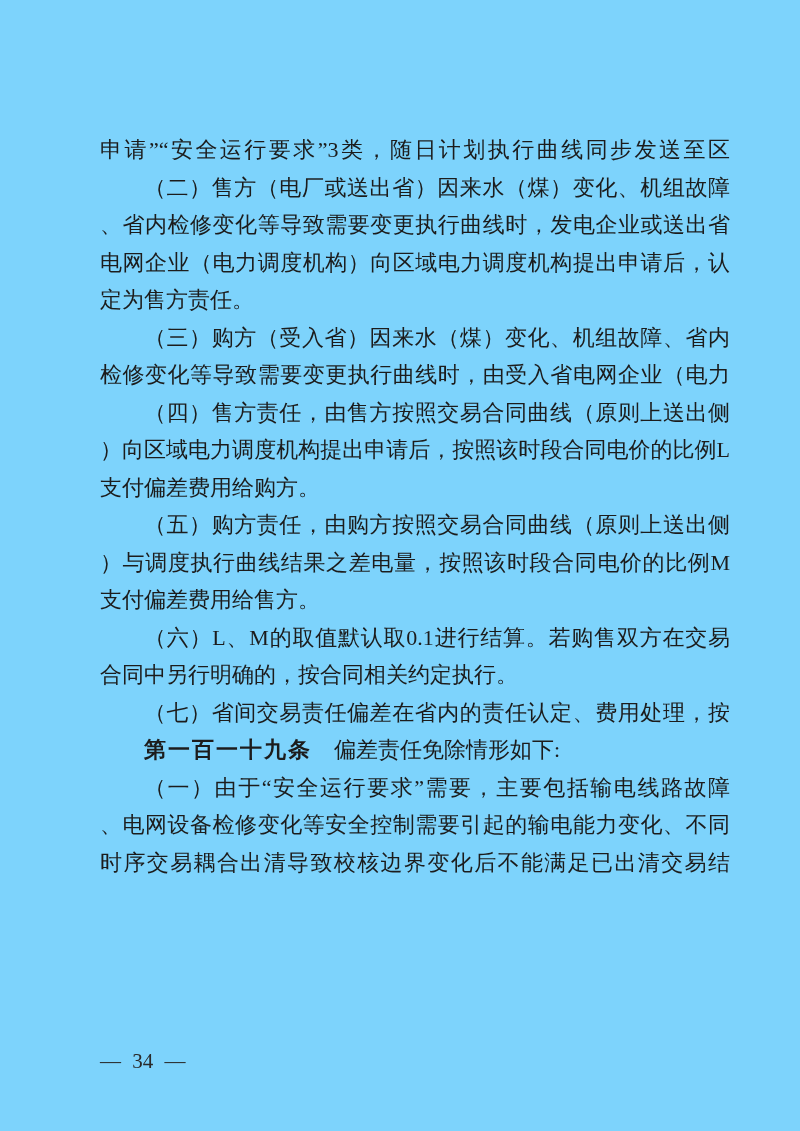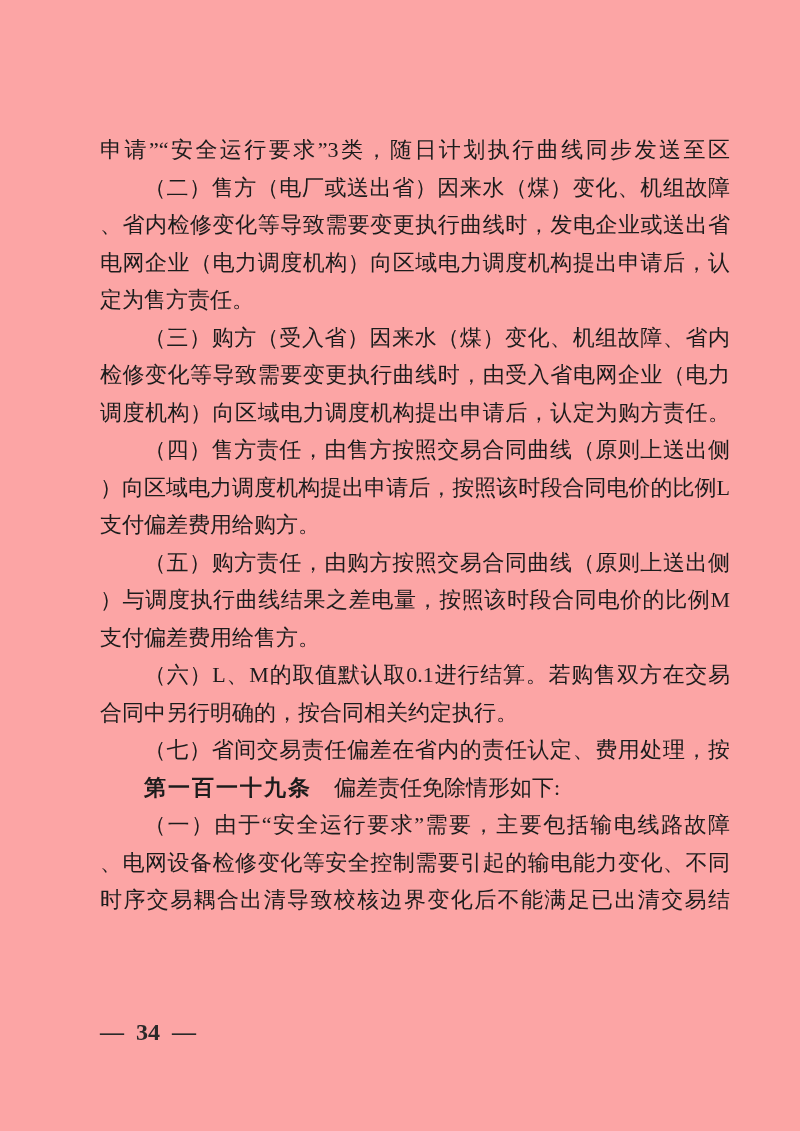--- a/index.html
+++ b/index.html
@@ -5,21 +5,21 @@
   html, body {
     margin: 0;
     padding: 0;
     background: #e8e8e8;
   }
   .doc-page {
     position: relative;
     width: 800px;
     height: 1131px;
     margin: 0 auto;
-    background: #fca5a5;
+    background: #7dd3fc;
     overflow: hidden;
     font-family: "Liberation Serif", "DejaVu Serif", serif;
     color: #1c1c1c;
   }
   .body-text {
     position: absolute;
     left: 100px;
     top: 131px;
     width: 630px;
   }
@@ -45,41 +45,39 @@
     font-weight: bold;
     letter-spacing: 2px;
   }
   .article-title {
     margin-left: 22px;
     font-family: Liberation Serif, serif;
   }
   .page-footer {
     position: absolute;
     left: 100px;
-    top: 1017px;
-    font-size: 24px;
+    top: 1046px;
+    font-size: 21px;
     line-height: 30px;
     color: #2a2a2a;
     word-spacing: 6px;
-    font-weight: bold;
   }
 </style>
 </head>
 <body>
 
 <div class="doc-page">
   <div class="body-text">
     <div class="line justify">申请”“安全运行要求”3类，随日计划执行曲线同步发送至区</div>
     <div class="line justify indent">（二）售方（电厂或送出省）因来水（煤）变化、机组故障</div>
     <div class="line justify">、省内检修变化等导致需要变更执行曲线时，发电企业或送出省</div>
     <div class="line justify">电网企业（电力调度机构）向区域电力调度机构提出申请后，认</div>
     <div class="line">定为售方责任。</div>
     <div class="line justify indent">（三）购方（受入省）因来水（煤）变化、机组故障、省内</div>
     <div class="line justify">检修变化等导致需要变更执行曲线时，由受入省电网企业（电力</div>
-    <div class="line justify">调度机构）向区域电力调度机构提出申请后，认定为购方责任。</div>
     <div class="line justify indent">（四）售方责任，由售方按照交易合同曲线（原则上送出侧</div>
     <div class="line justify">）向区域电力调度机构提出申请后，按照该时段合同电价的比例L</div>
     <div class="line">支付偏差费用给购方。</div>
     <div class="line justify indent">（五）购方责任，由购方按照交易合同曲线（原则上送出侧</div>
     <div class="line justify">）与调度执行曲线结果之差电量，按照该时段合同电价的比例M</div>
     <div class="line">支付偏差费用给售方。</div>
     <div class="line justify indent">（六）L、M的取值默认取0.1进行结算。若购售双方在交易</div>
     <div class="line">合同中另行明确的，按合同相关约定执行。</div>
     <div class="line justify indent">（七）省间交易责任偏差在省内的责任认定、费用处理，按</div>
     <div class="line indent">

